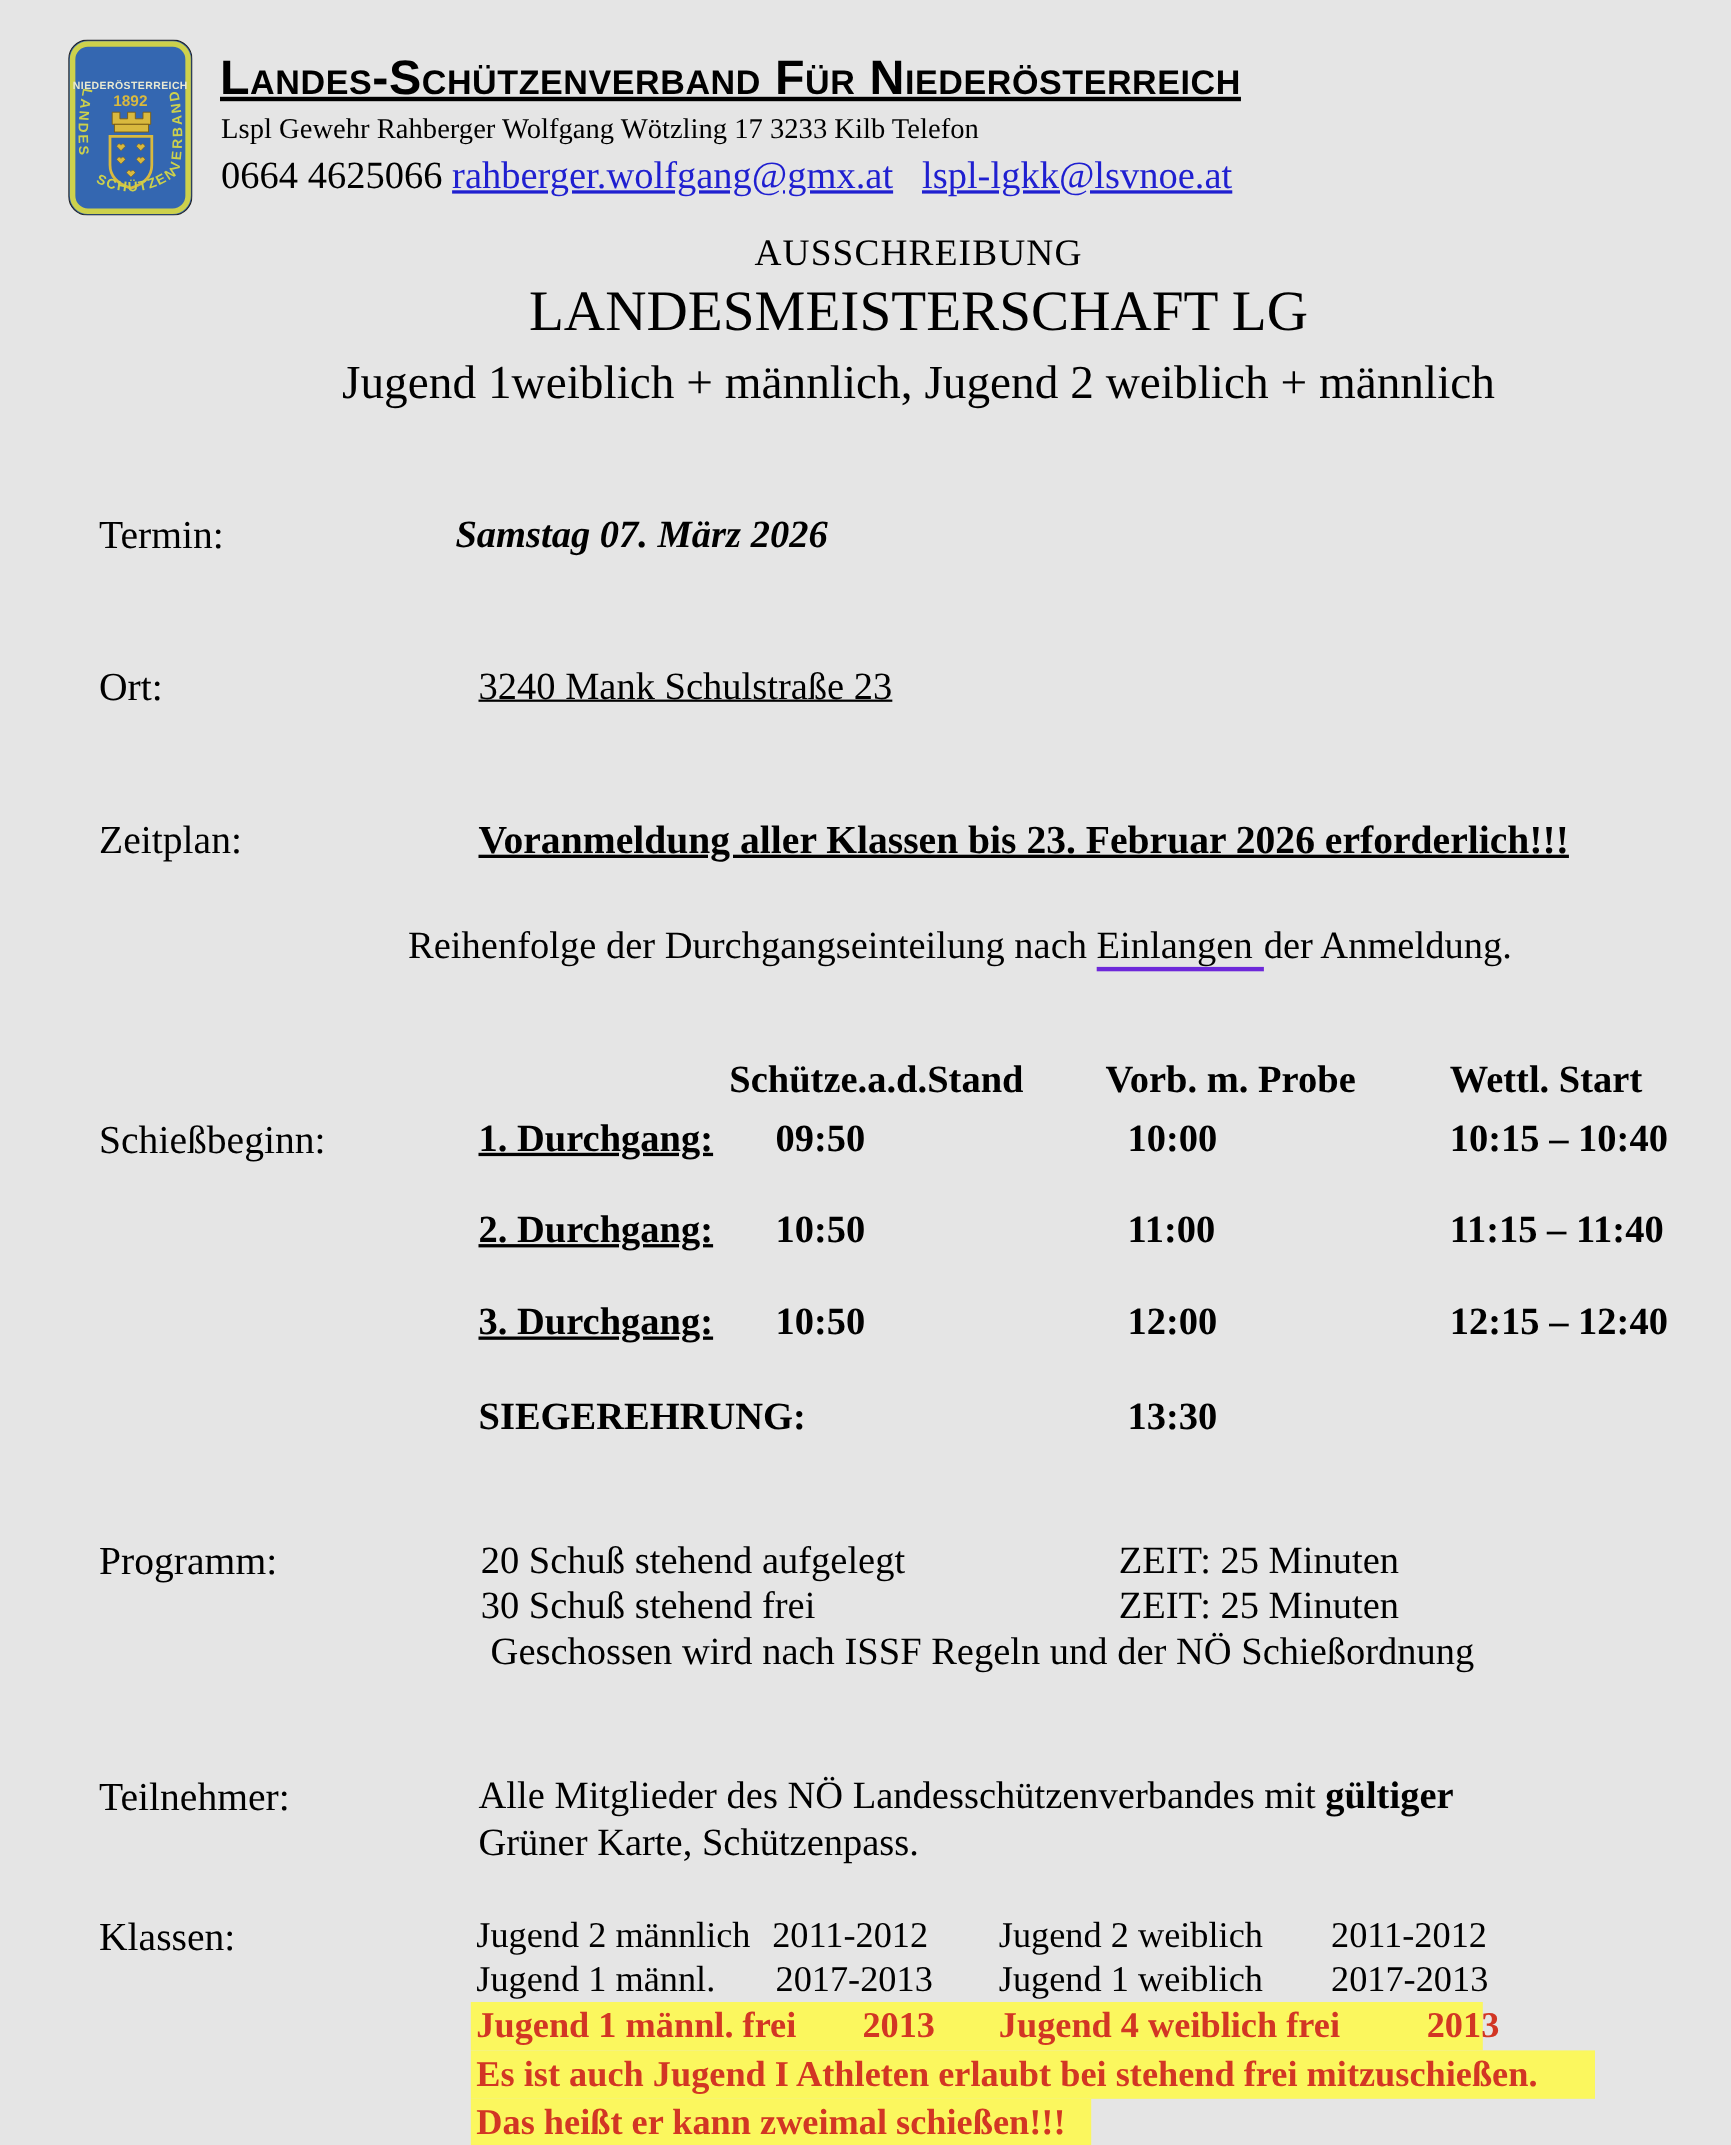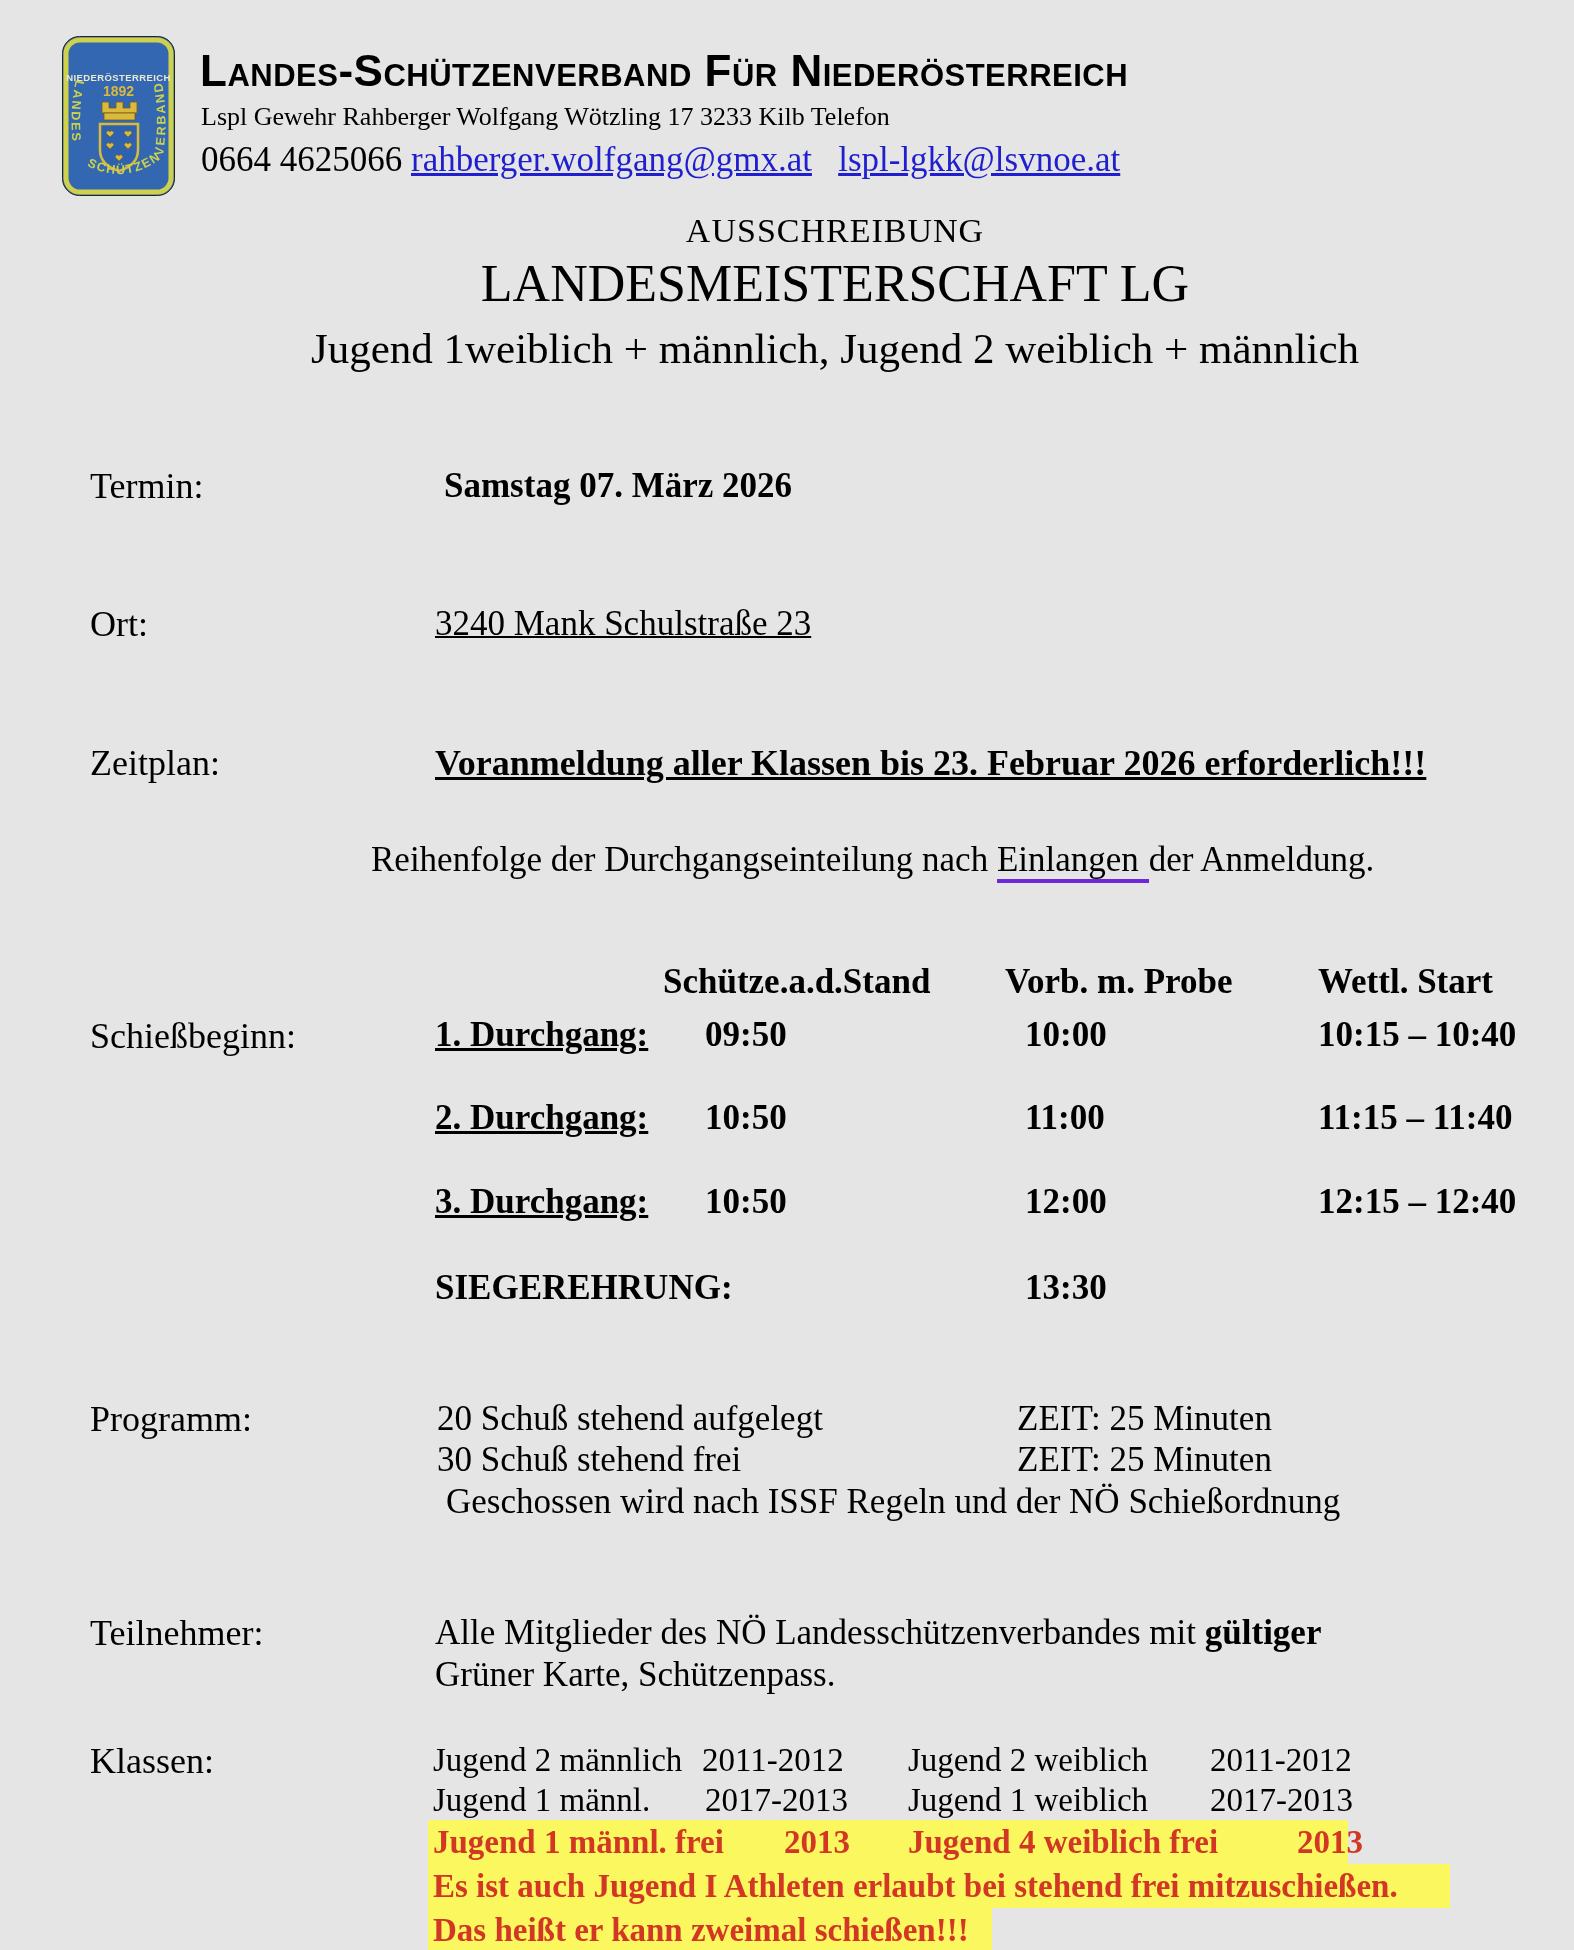--- a/index.html
+++ b/index.html
@@ -1,21 +1,21 @@
 <!DOCTYPE html>
 <html><head>
 <meta charset="utf-8">
 <style>
   html,body{margin:0;padding:0;background:#ffffff;}
   .page{position:relative;width:1574px;height:1950px;background:#e5e5e5;
         font-family:"Liberation Serif", serif;color:#000;overflow:hidden;}
   .abs{position:absolute;white-space:nowrap;}
   
   .org-title{font-family:"Liberation Sans", sans-serif;font-weight:bold;
-             font-variant:small-caps;font-size:44px;letter-spacing:0.5px;}
+             font-variant:small-caps;font-size:44px;letter-spacing:0.5px;text-decoration:underline;}
   .addr{font-size:26px;}
   .contact{font-size:35px;}
   .maillink{color:#1f1fd0;text-decoration:underline;}
   
   .centerband{left:90px;width:1490px;text-align:center;}
   .t1{font-size:34px;letter-spacing:1px;}
   .t2{font-size:52px;}
   .t3{font-size:43px;}
   
   .lbl{font-size:36px;}
@@ -81,21 +81,21 @@
     <a class="maillink">rahberger.wolfgang@gmx.at</a>
     <span>&nbsp;</span>
     <a class="maillink">lspl-lgkk@lsvnoe.at</a>
   </div>
 
   <div class="abs centerband t1" style="top:212px;">AUSSCHREIBUNG</div>
   <div class="abs centerband t2" style="top:254px;">LANDESMEISTERSCHAFT LG</div>
   <div class="abs centerband t3" style="top:324px;">Jugend 1weiblich + männlich, Jugend 2 weiblich + männlich</div>
 
   <div class="abs lbl" style="left:90px;top:465px;">Termin:</div>
-  <div class="abs val b" style="left:444px;top:466px;">Samstag 07. März 2026</div>
+  <div class="abs val b" style="left:414px;top:466px;font-style:italic;">Samstag 07. März 2026</div>
 
   <div class="abs lbl" style="left:90px;top:603px;">Ort:</div>
   <div class="abs val u" style="left:435px;top:604px;">3240 Mank Schulstraße 23</div>
 
   <div class="abs lbl" style="left:90px;top:742px;">Zeitplan:</div>
   <div class="abs val b uu" style="left:435px;top:742px;font-size:36px;">Voranmeldung aller Klassen bis 23. Februar 2026 erforderlich!!!</div>
   <div class="abs val" style="left:371px;top:840px;">
     <span>Reihenfolge der Durchgangseinteilung nach </span><span class="uword">Einlangen</span><span>der Anmeldung.</span>
   </div>
 

